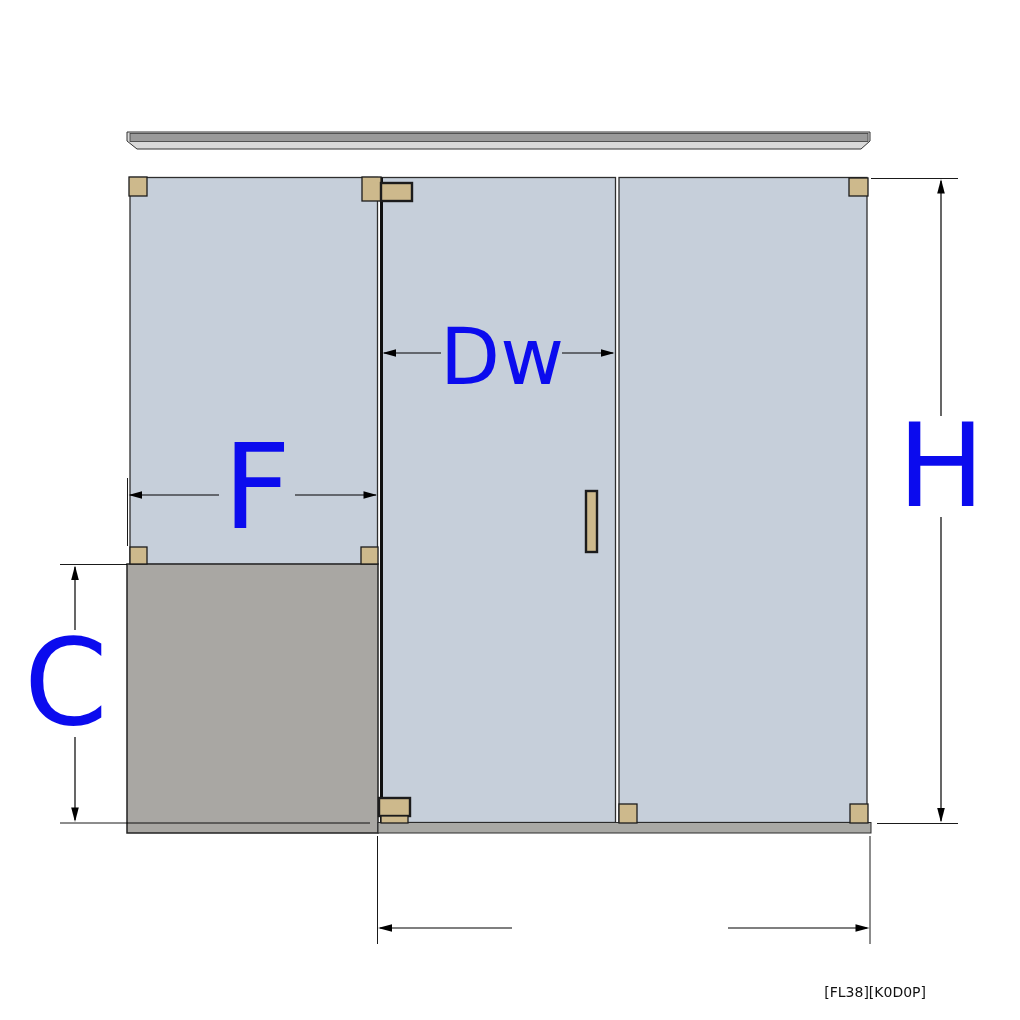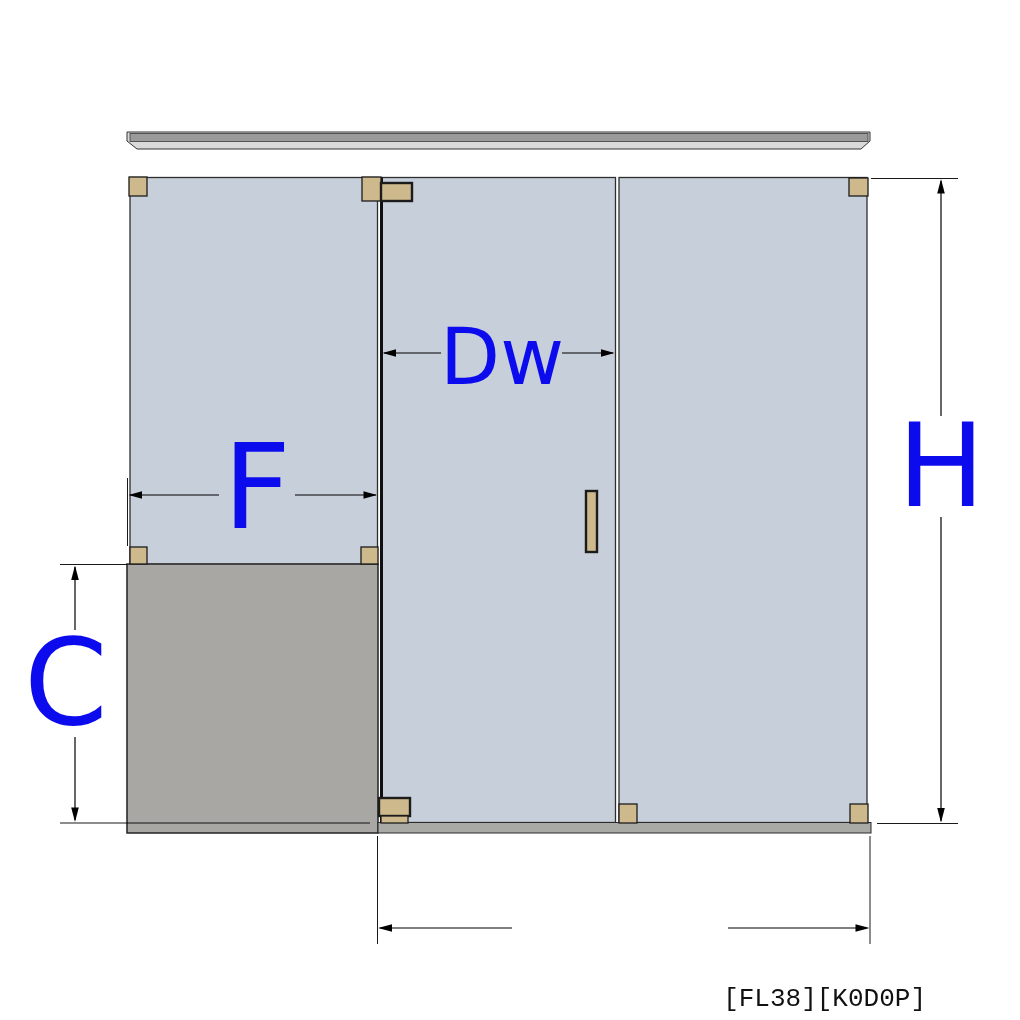--- a/index.html
+++ b/index.html
@@ -25,21 +25,21 @@
     position:absolute;color:var(--label-blue,#0b0bee);
     transform:translate(-50%,-50%);line-height:1;white-space:nowrap;
   }
   .lbl-dw{left:502px;top:357px;font-size:78px;}
   .lbl-f {left:257px;top:487px;font-size:118px;}
   .lbl-h {left:941px;top:466px;font-size:116px;}
   .lbl-c {left:66px; top:683px;font-size:120px;}
   .lbl-w1{left:619px;top:927px;font-size:122px;letter-spacing:-3px;}
   .code{
     position:absolute;right:94px;top:984px;color:#111;
-    font-size:26px;line-height:1.2;white-space:nowrap;font-family:Liberation Mono, monospace;
+    font-size:14px;line-height:1.2;white-space:nowrap;
   }
 </style>
 </head>
 <body>
 
 <div id="stage">
 
   <svg width="1020" height="1020" viewBox="0 0 1020 1020">
 
     <g>

